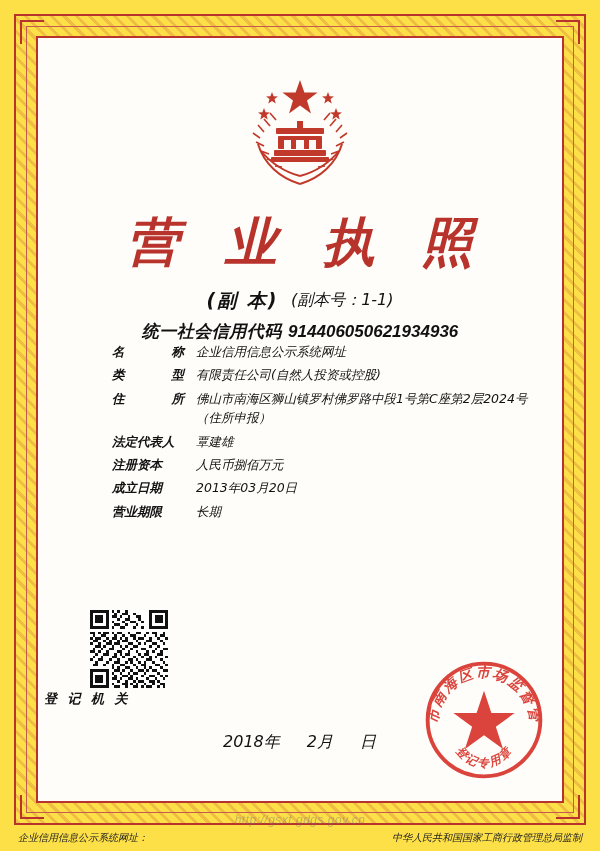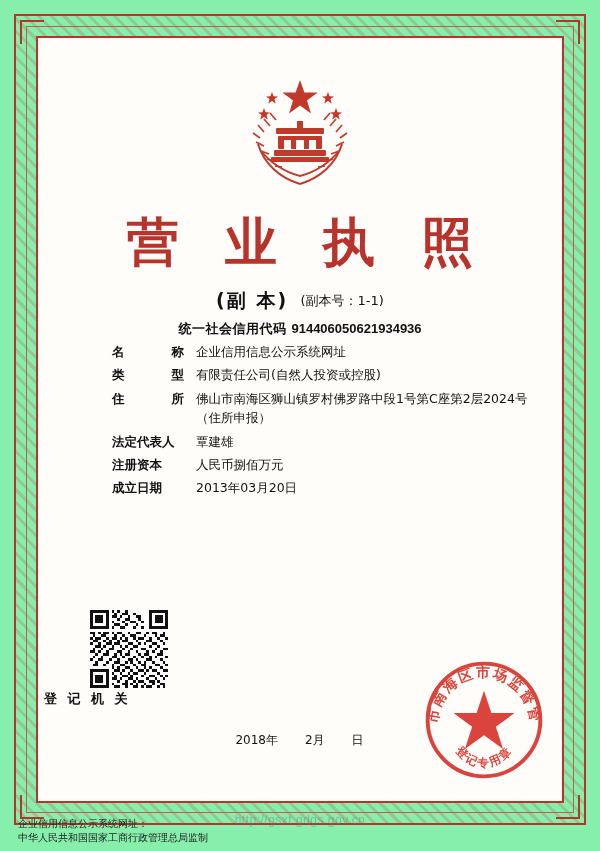--- a/index.html
+++ b/index.html
@@ -12,21 +12,22 @@
     height: 851px;
     font-family: "Liberation Sans", sans-serif;
     color: #1a1a1a;
     position: relative;
     overflow: hidden;
   }
 
   .page {
     position: absolute;
     inset: 0;
-    background: #86efac;
+    background: #fde047;
+    font-style: italic;
   }
 
   
   .border-outer {
     position: absolute;
     left: 14px;
     top: 14px;
     right: 14px;
     bottom: 26px;
     border: 2px solid #b8332c;
@@ -109,34 +110,34 @@
   }
   .subtitle {
     font-family: "DejaVu Sans", sans-serif;
     font-size: 19px;
     font-weight: bold;
     color: #111;
     letter-spacing: 2px;
   }
   .subtitle-no {
     font-family: "DejaVu Sans", sans-serif;
-    font-size: 13px;
+    font-size: 16px;
     color: #111;
     margin-left: 8px;
     vertical-align: 2px;
   }
 
   .credit-line {
     position: absolute;
     top: 276px;
     left: 0;
     right: 0;
     text-align: center;
     font-family: "DejaVu Sans", sans-serif;
-    font-size: 13px;
+    font-size: 17px;
     font-weight: bold;
     color: #111;
     letter-spacing: 0.5px;
   }
   .credit-line .code {
     font-family: "Liberation Sans", sans-serif;
     font-weight: bold;
     letter-spacing: 0;
   }
 
@@ -203,21 +204,21 @@
     letter-spacing: 3px;
     color: #111;
   }
   .datefill {
     position: absolute;
     left: 0;
     right: 0;
     top: 688px;
     text-align: center;
     font-family: "DejaVu Sans", sans-serif;
-    font-size: 12px;
+    font-size: 16px;
     color: #111;
     letter-spacing: 1px;
   }
   .datefill .num { letter-spacing: 0; }
   .datefill .gap { display: inline-block; width: 26px; }
 
   
   .seal {
     position: absolute;
     left: 372px;
@@ -231,21 +232,20 @@
   .footer {
     position: absolute;
     left: 18px;
     right: 18px;
     bottom: 6px;
     display: flex;
     justify-content: space-between;
     font-family: "DejaVu Sans", sans-serif;
     font-size: 10px;
     color: #222;
-    flex-direction: column;
   }
   .footer .left { white-space: nowrap; }
   .footer .right { white-space: nowrap; }
 
   .watermark {
     position: absolute;
     left: 50%;
     bottom: 24px;
     transform: translateX(-50%);
     font-family: "Liberation Sans", sans-serif;
@@ -353,20 +353,24 @@
       <div class="field">
         <div class="field-label wide">注册资本</div>
         <div class="field-value">人民币捌佰万元</div>
       </div>
 
       <div class="field">
         <div class="field-label wide">成立日期</div>
         <div class="field-value">2013年03月20日</div>
       </div>
 
+      <div class="field">
+        <div class="field-label wide">营业期限</div>
+        <div class="field-value">长期</div>
+      </div>
 
 
     </div>
 
     <div class="qr">
       <svg viewBox="0 0 29 29" width="78" height="78" shape-rendering="crispEdges">
         <rect width="29" height="29" fill="#ffffff"></rect>
         <g fill="#111111">
           <rect x="0" y="0" width="7" height="1"></rect>
             <rect x="0" y="6" width="7" height="1"></rect>

